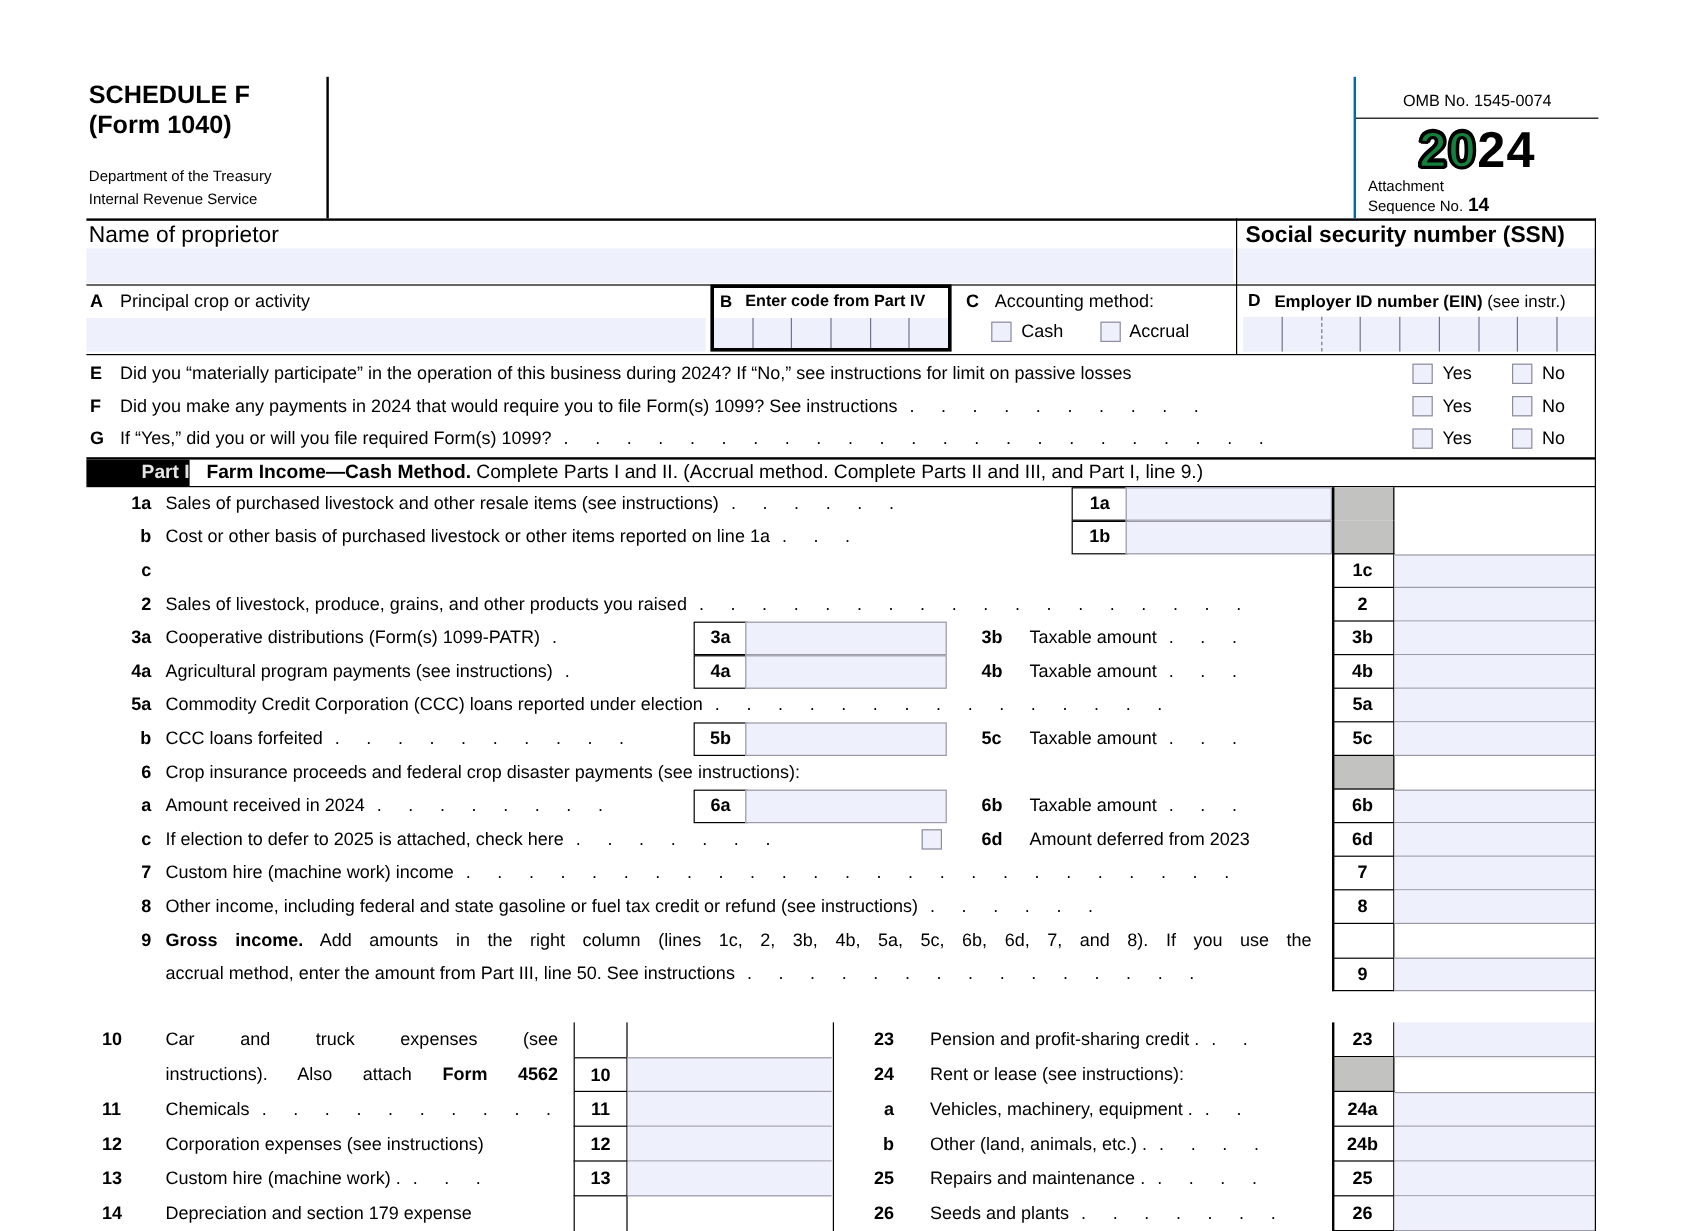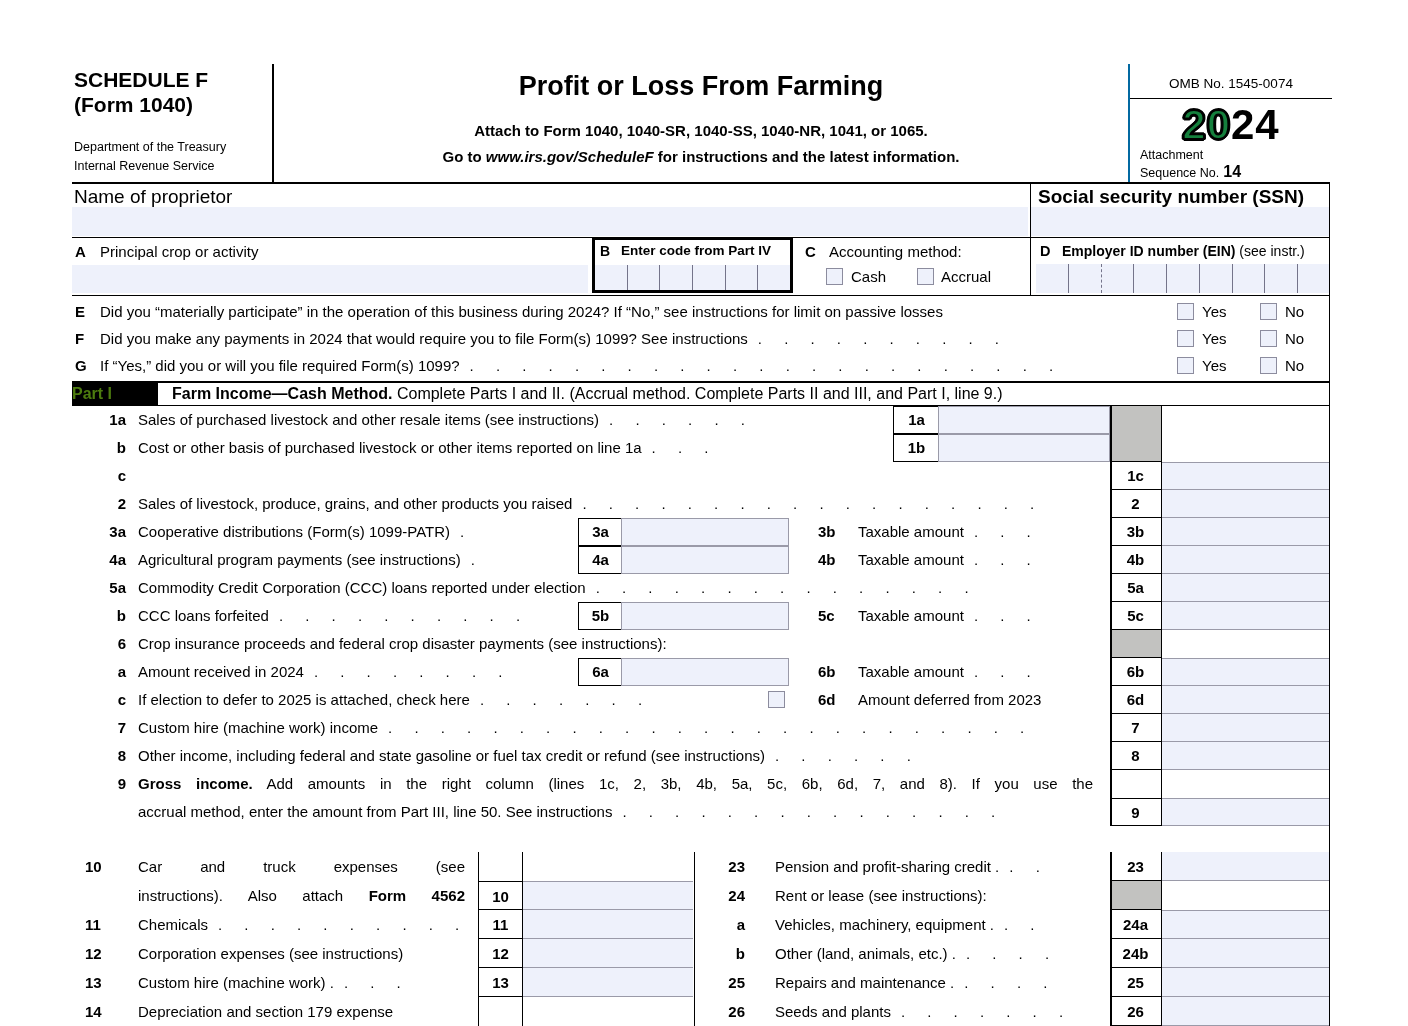--- a/index.html
+++ b/index.html
@@ -46,21 +46,21 @@
   .tl{border-top:1px solid var(--gline);}
   .mbox1{left:821px;top:0;width:47px;height:100%;border:1.5px solid #000;box-sizing:border-box;text-align:center;font-weight:700;line-height:25px;}
   .mentry1{left:866px;top:0;width:172px;height:100%;background:var(--input);border:1px solid var(--gline);box-sizing:border-box;}
   .mbox2{left:506px;top:0;width:45px;height:100%;border:1.5px solid #000;box-sizing:border-box;text-align:center;font-weight:700;line-height:25px;}
   .mentry2{left:549px;top:0;width:168px;height:100%;background:var(--input);border:1px solid var(--gline);box-sizing:border-box;}
   .taxn{left:746px;top:0;font-weight:700;}
   .taxl{left:786px;top:0;white-space:nowrap;}
   .cbp{position:absolute;width:17px;height:17px;background:var(--input);border:1px solid #8c8c9e;box-sizing:border-box;}
   
   .pbar{position:absolute;left:72px;width:1258px;height:25px;border-top:2.5px solid #000;border-bottom:1.5px solid #000;box-sizing:border-box;background:#fff;}
-  .badge{position:absolute;left:0;top:0;bottom:0;width:86px;background:#000;color:#4d7c0f;font-weight:700;font-size:16px;text-align:left;line-height:21px;}
+  .badge{position:absolute;left:0;top:0;bottom:0;width:86px;background:#000;color:#e5e5e5;font-weight:700;font-size:16px;text-align:right;line-height:21px;}
   .ptitle{position:absolute;left:100px;top:0;font-size:16px;line-height:21px;white-space:nowrap;}
   
   .n2{left:13px;top:0;width:42px;font-weight:700;white-space:nowrap;}
   .lbox{left:406px;top:0;width:45px;height:100%;border-left:1.5px solid #000;border-right:1.5px solid #000;border-bottom:1px solid #000;box-sizing:border-box;text-align:center;font-weight:700;}
   .lboxw{left:406px;top:0;width:45px;height:100%;border-left:1.5px solid #000;border-right:1.5px solid #000;box-sizing:border-box;}
   .lentry{left:451px;top:0;width:170px;height:100%;background:var(--input);border-bottom:1px solid var(--gline);box-sizing:border-box;}
   .rn2{left:628px;top:0;width:45px;text-align:right;font-weight:700;white-space:nowrap;}
   .rt2{left:703px;top:0;white-space:nowrap;}
   .just{display:inline-block;text-align:justify;text-align-last:justify;}
   .w327{width:327px;}
@@ -76,25 +76,20 @@
 
 <div class="page">
 
   <div class="ab" id="hdr">
     <div id="hdr-left">
       <div class="sched">SCHEDULE F</div>
       <div class="form40">(Form 1040)</div>
       <div class="dept" style="top:76px">Department of the Treasury</div>
       <div class="dept" style="top:95px">Internal Revenue Service</div>
     </div>
-    <div id="hdr-center">
-      <div class="title">Profit or Loss From Farming</div>
-      <div class="attach">Attach to Form 1040, 1040-SR, 1040-SS, 1040-NR, 1041, or 1065.</div>
-      <div class="goto"><span>Go to </span><span class="i">www.irs.gov/ScheduleF</span><span> for instructions and the latest information.</span></div>
-    </div>
     <div id="hdr-right">
       <div class="omb">OMB No. 1545-0074</div>
       <div class="omb-rule"></div>
       <div class="year"><span class="outline">20</span><span>24</span></div>
       <div class="attach-lbl">Attachment</div>
       <div class="seq-lbl"><span>Sequence No.</span><span class="seq-no">14</span></div>
     </div>
   </div>
 
   <div class="ab" style="left:72px;top:182px;width:1258px;height:55px;border-bottom:1px solid #000;font-size:19px">

